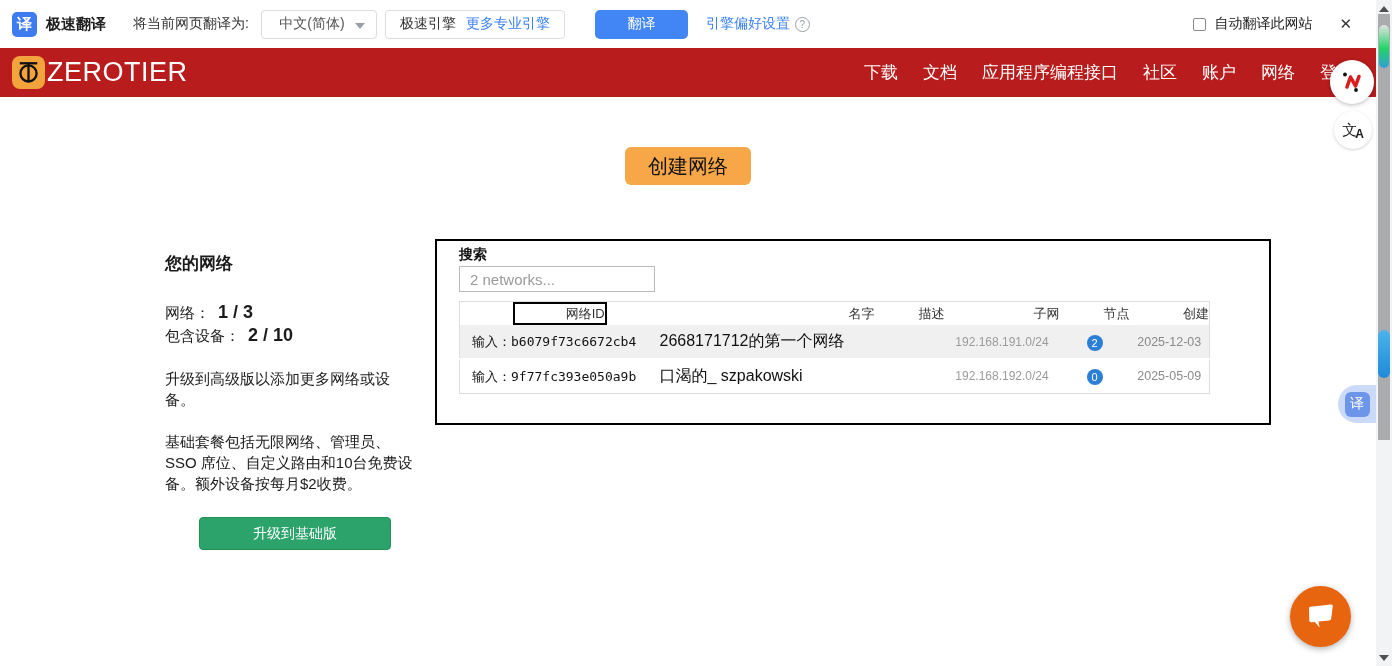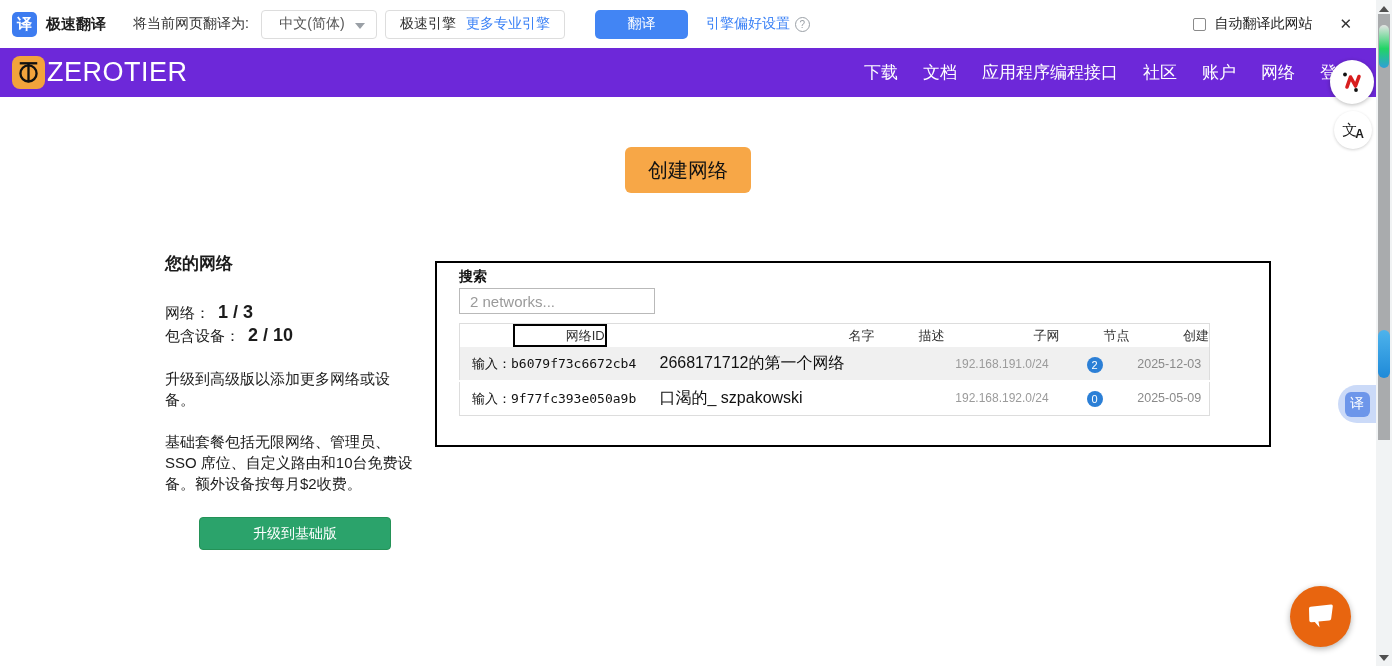--- a/index.html
+++ b/index.html
@@ -27,53 +27,53 @@
     border-radius:5px; color:#fff; font-size:14px; display:flex; align-items:center; justify-content:center; cursor:pointer; }
   .prefs { margin-left:18px; font-size:14px; color:#3b82f6; display:flex; align-items:center; cursor:pointer; }
   .help-circle { margin-left:5px; width:15px; height:15px; border:1px solid #9aa0a6; border-radius:50%;
     color:#9aa0a6; font-size:10px; display:flex; align-items:center; justify-content:center; }
   .tbar-spacer { flex:1; }
   .auto-check { width:13px; height:13px; border:1px solid #8a8a8a; border-radius:2px; background:#fff; cursor:pointer; }
   .auto-label { margin-left:8px; font-size:14px; color:#222; }
   .tbar-close { margin:0 24px 0 27px; font-size:15px; color:#333; cursor:pointer; }
 
   
-  .zt-header { position:absolute; left:0; top:48px; width:1376px; height:49px; background:#6d28d9;
+  .zt-header { position:absolute; left:0; top:48px; width:1376px; height:49px; background:#b91c1c;
     display:flex; align-items:center; z-index:4; }
   .zt-logo { margin-left:12px; width:33px; height:33px; background:#f2a33c; border-radius:8px;
     display:flex; align-items:center; justify-content:center; }
   .zt-brand { color:#fff; font-size:27px; margin-left:2px; letter-spacing:.5px; font-weight:400; }
   .zt-nav { margin-left:auto; margin-right:22px; display:flex; gap:25px; }
   .zt-nav span { color:#fff; font-size:17px; cursor:pointer; white-space:nowrap; }
 
   
   .fab-red { position:absolute; left:1330px; top:60px; width:44px; height:44px; border-radius:50%;
     background:#fff; box-shadow:0 1px 4px rgba(0,0,0,.28); display:flex; align-items:center; justify-content:center; z-index:6; cursor:pointer; }
   .fab-trans { position:absolute; left:1334px; top:111px; width:38px; height:38px; border-radius:50%;
     background:#fff; box-shadow:0 1px 3px rgba(0,0,0,.18); display:flex; align-items:center; justify-content:center;
     z-index:6; cursor:pointer; color:#1a1a1a; }
   .fab-trans .g1 { font-size:15px; }
   .fab-trans .g2 { font-size:12px; margin:8px 0 0 -2px; font-weight:bold; }
 
   
-  .create-btn { position:absolute; left:625px; top:147px; width:126px; height:46px; background:#f7a747;
+  .create-btn { position:absolute; left:625px; top:147px; width:126px; height:38px; background:#f7a747;
     border:none; border-radius:6px; font-size:20px; color:#121212; display:flex; align-items:center;
     justify-content:center; cursor:pointer; font-family:inherit; }
 
   
   .sidebar { position:absolute; left:165px; top:252px; width:250px; color:#1b1b1b; }
   .sb-title { font-size:17px; font-weight:bold; margin-bottom:26px; }
   .sb-stat { font-size:15px; line-height:23px; display:flex; align-items:baseline; }
   .sb-stat .v { font-size:18px; font-weight:bold; margin-left:8px; }
   .sb-para { margin-top:21px; font-size:15px; line-height:21px; }
   .upgrade-btn { display:block; margin:23px 0 0 34px; width:192px; height:33px; background:#2ba36b;
     border:1px solid #249257; border-radius:4px; color:#fff; font-size:14px; cursor:pointer; font-family:inherit; }
 
   
-  .panel { position:absolute; left:435px; top:261px; width:836px; height:186px; border:2px solid #000; background:#fff; }
+  .panel { position:absolute; left:435px; top:239px; width:836px; height:186px; border:2px solid #000; background:#fff; }
   .search-label { margin:5px 0 0 22px; font-size:14px; font-weight:bold; color:#111; }
   .search-input { display:block; margin:2px 0 0 22px; width:196px; height:26px; border:1px solid #b9b9b9;
     font-size:15px; padding-left:10px; color:#14532d; font-family:inherit; outline:none; }
   .search-input::placeholder { color:#9a9a9a; }
   table.net { margin:9px 0 0 22px; width:750px; border:1px solid #ddd; border-collapse:collapse; table-layout:fixed; }
   table.net th { height:23px; font-weight:normal; font-size:13px; color:#333; text-align:right; }
   .th-focus { width:94px; margin:0 auto; border:2px solid #000; height:23px; line-height:19px; }
   table.net td { height:34px; }
   tr.row1 { background:#f0f0f0; }
   tr.row2 { background:#fff; border-top:2px solid #fff; }

